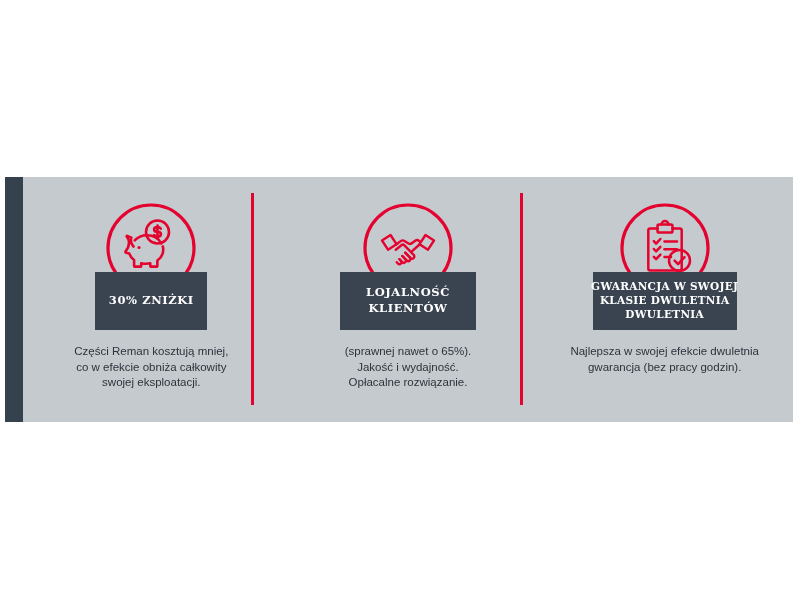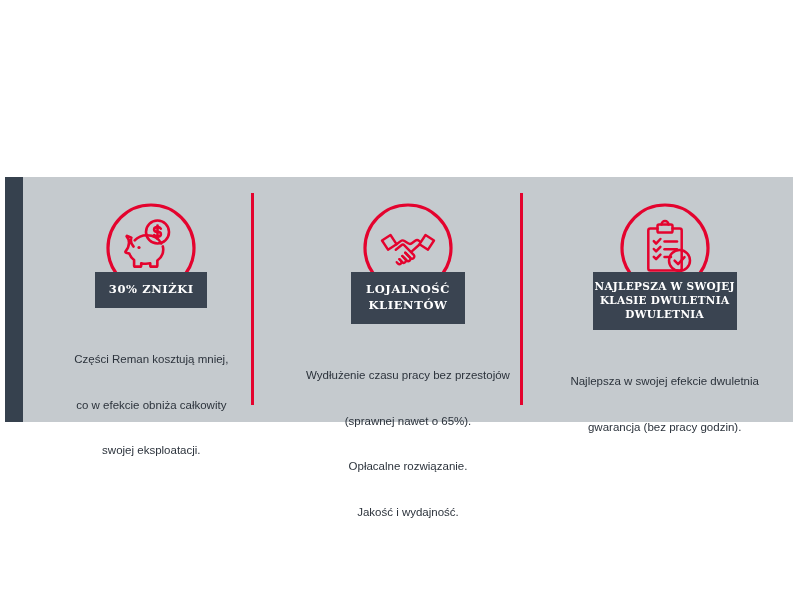--- a/index.html
+++ b/index.html
@@ -101,34 +101,34 @@
   .plate-line {
     font-family: "DejaVu Serif", serif;
     font-weight: bold;
     font-size: 11.5px;
     letter-spacing: 0.6px;
     line-height: 16px;
     white-space: nowrap;
   }
 
   .col-1 .plate { width: 112px; height: 58px; }
-  .col-2 .plate { width: 114px; height: 58px; }
+  .col-2 .plate { width: 136px; height: 58px; }
   .col-3 .plate { width: 144px; height: 58px; }
   .col-3 .plate-line { font-size: 10.5px; letter-spacing: 0.3px; line-height: 14px; }
 
   
   .body-copy {
     margin-top: 14px;
     width: 245px;
     text-align: center;
     color: #2c333c;
     font-size: 11.5px;
     line-height: 15.5px;
   }
-  .body-line { display: block; white-space: nowrap; margin-top: 30px; }
+  .body-line { display: block; white-space: nowrap; }
 </style>
 </head>
 <body>
 
 <div class="stage">
 
   <div class="banner">
 
     <div class="accent-bar"></div>
 
@@ -181,24 +181,23 @@
             </g>
           </svg>
         </div>
 
         <div class="plate">
           <span class="plate-line">LOJALNOŚĆ</span>
           <span class="plate-line">KLIENTÓW</span>
         </div>
 
         <div class="body-copy">
-          <span class="body-line">Wydłużenie czasu pracy bez przestojów</span>
           <span class="body-line">(sprawnej nawet o 65%).</span>
+          <span class="body-line">Jakość i wydajność.</span>
           <span class="body-line">Opłacalne rozwiązanie.</span>
-          <span class="body-line">Jakość i wydajność.</span>
         </div>
       </div>
 
       <div class="col col-3">
 
         <div class="icon-wrap">
           <svg width="92" height="92" viewBox="0 0 92 92">
             <circle cx="46" cy="46" r="43" fill="none" stroke="#e4032e" stroke-width="3.2"></circle>
             <g fill="none" stroke="#e4032e" stroke-width="2.5" stroke-linejoin="round" stroke-linecap="round">
               <path d="M38.5 26.5h-7.2c-1.1 0-2 .9-2 2v38c0 1.1.9 2 2 2h29.4c1.1 0 2-.9 2-2v-38c0-1.1-.9-2-2-2h-7.2"></path>
@@ -210,21 +209,21 @@
               <path d="M45.5 39.5h12.5"></path>
               <path d="M45.5 47.3h12.5"></path>
               <path d="M45.5 55.1h6.5"></path>
               <circle cx="60.5" cy="58.5" r="10.5"></circle>
               <path d="M55.6 58.6l3.5 3.6 6.4-7.0"></path>
             </g>
           </svg>
         </div>
 
         <div class="plate">
-          <span class="plate-line">NAJLEPSZA W SWOJEJ</span>
+          <span class="plate-line">GWARANCJA W SWOJEJ</span>
           <span class="plate-line">KLASIE DWULETNIA</span>
           <span class="plate-line">DWULETNIA</span>
         </div>
 
         <div class="body-copy">
           <span class="body-line">Najlepsza w swojej efekcie dwuletnia</span>
           <span class="body-line">gwarancja (bez pracy godzin).</span>
         </div>
       </div>
 

